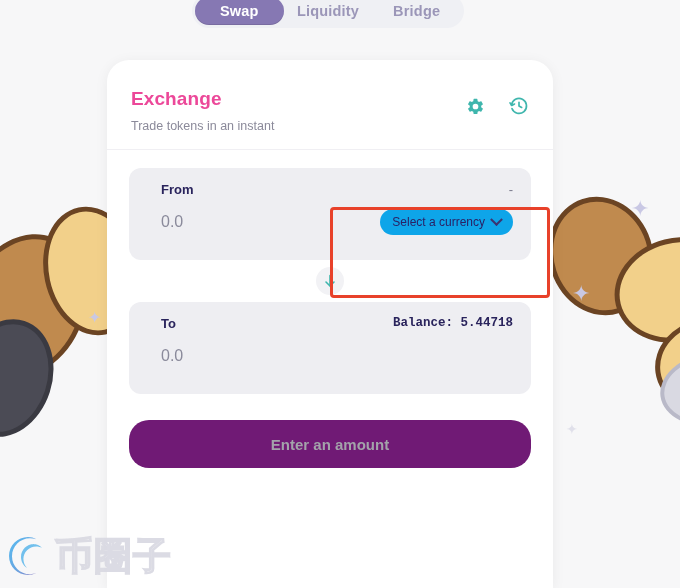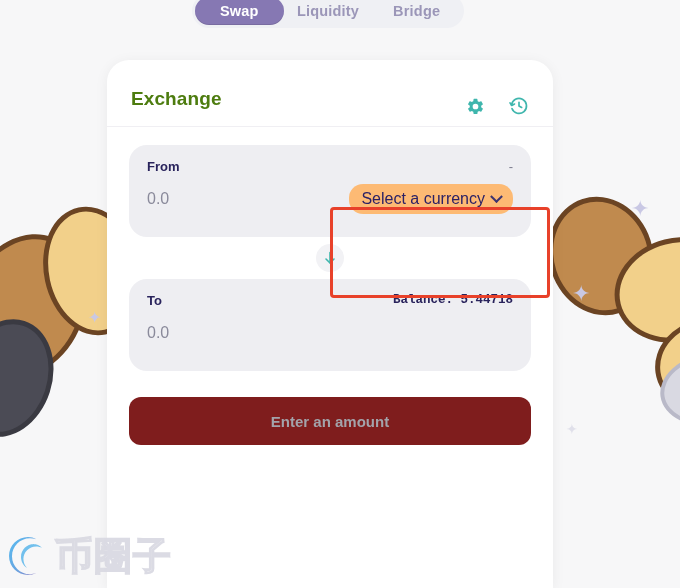--- a/index.html
+++ b/index.html
@@ -83,21 +83,21 @@
 
   #card-header {
     padding: 28px 24px 16px 24px;
     border-bottom: 1px solid #f0eff3;
     position: relative;
   }
 
   #page-title {
     font-size: 19px;
     font-weight: bold;
-    color: #4d7c0f;
+    color: #ec4899;
     letter-spacing: .1px;
   }
 
   #page-subtitle {
     margin-top: 9px;
     font-size: 12.5px;
     color: #8b8a9a;
   }
 
   #header-actions {
@@ -110,22 +110,22 @@
   }
 
   .hdr-icon { cursor: pointer; display: block; }
 
   
   #card-body { padding: 18px 22px 0 22px; }
 
   .io-panel {
     position: relative;
     background: #eeeef2;
-    border-radius: 18px;
-    padding: 14px 18px 16px 18px;
+    border-radius: 12px;
+    padding: 14px 18px 16px 32px;
     min-height: 92px;
   }
 
   .io-top {
     display: flex;
     justify-content: space-between;
     align-items: flex-start;
     height: 20px;
   }
 
@@ -158,25 +158,25 @@
 
   .io-amount {
     font-size: 16px;
     color: #8a8a9b;
   }
 
   .currency-select {
     display: inline-flex;
     align-items: center;
     gap: 7px;
-    background: #fdba74;
+    background: #0ea5e9;
     border: none;
     border-radius: 14px;
     padding: 6px 12px;
-    font-size: 16px;
+    font-size: 12px;
     font-weight: normal;
     color: #2b2165;
     cursor: pointer;
     font-family: "Liberation Sans", sans-serif;
   }
 
   .currency-plain {
     background: transparent;
     padding: 4px 0;
     font-size: 15px;
@@ -221,22 +221,22 @@
     border: none;
   }
 
   
   #action-button {
     display: block;
     width: 100%;
     margin-top: 26px;
     height: 48px;
     border: none;
-    border-radius: 12px;
-    background: #7f1d1d;
+    border-radius: 20px;
+    background: #701a75;
     color: #a3a3aa;
     font-size: 15px;
     font-weight: bold;
     font-family: "Liberation Sans", sans-serif;
     cursor: not-allowed;
   }
 
   
   #annotation-box {
     position: absolute;
@@ -296,20 +296,21 @@
 <div id="tabbar">
   <div class="tab active">Swap</div>
   <div class="tab">Liquidity</div>
   <div class="tab">Bridge</div>
 </div>
 
 <div id="swap-card">
 
   <div id="card-header">
     <div id="page-title">Exchange</div>
+    <div id="page-subtitle">Trade tokens in an instant</div>
 
     <div id="header-actions">
       <span class="hdr-icon">
         <svg width="19" height="19" viewBox="0 0 24 24" fill="#3fb6ad">
           <path d="M19.14 12.94a7.5 7.5 0 000-1.88l2.03-1.58a.5.5 0 00.12-.64l-1.92-3.32a.5.5 0 00-.6-.22l-2.39.96a7.3 7.3 0 00-1.63-.94l-.36-2.54a.5.5 0 00-.5-.42h-3.84a.5.5 0 00-.5.42l-.36 2.54c-.59.24-1.13.56-1.63.94l-2.39-.96a.5.5 0 00-.6.22L2.65 8.84a.5.5 0 00.12.64l2.03 1.58a7.5 7.5 0 000 1.88L2.77 14.5a.5.5 0 00-.12.64l1.92 3.32c.13.22.39.3.6.22l2.39-.96c.5.38 1.04.7 1.63.94l.36 2.54c.4.25.25.42.5.42h3.84a.5.5 0 00.5-.42l.36-2.54c.59-.24 1.13-.56 1.63-.94l2.39.96c.21.08.47 0 .6-.22l1.92-3.32a.5.5 0 00-.12-.64l-2.03-1.58zM12 15.6A3.6 3.6 0 1112 8.4a3.6 3.6 0 010 7.2z"></path>
         </svg>
       </span>
       <span class="hdr-icon">
         <svg width="20" height="20" viewBox="0 0 24 24" fill="none" stroke="#3fb6ad" stroke-width="2" stroke-linecap="round" stroke-linejoin="round">
           <path d="M3.05 11a9 9 0 1 1 .5 4"></path>

